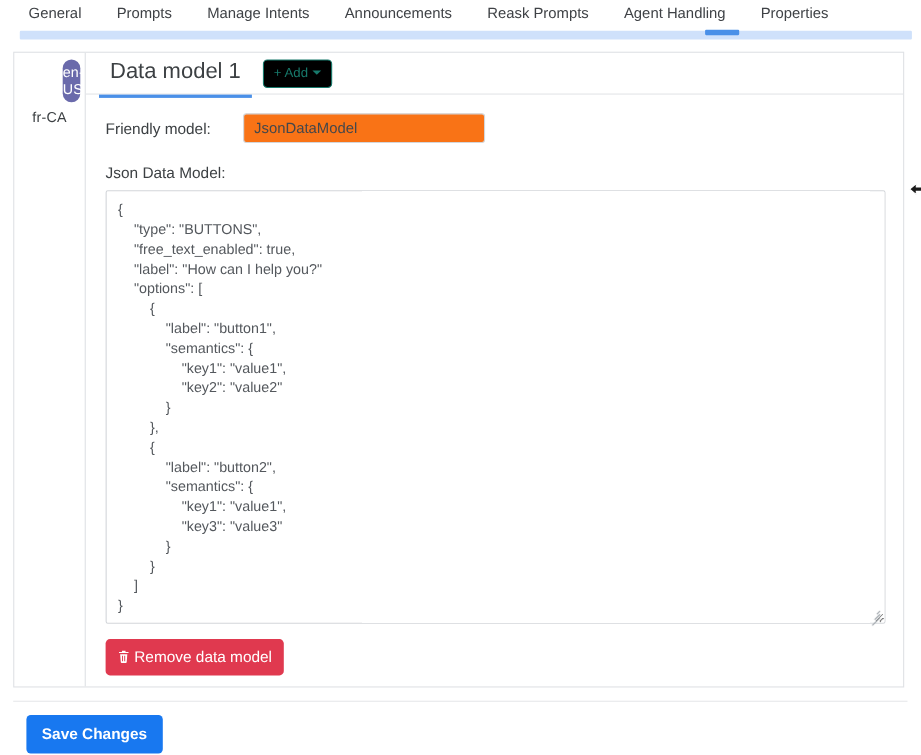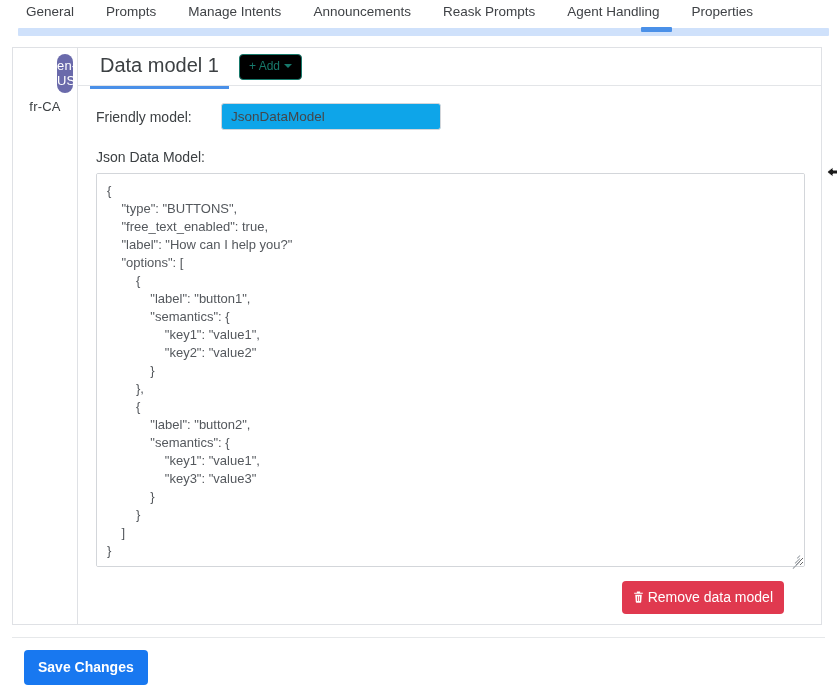--- a/index.html
+++ b/index.html
@@ -144,21 +144,21 @@
   }
   .text-input {
     width: 220px;
     height: 27px;
     border: 1px solid #d3d6da;
     border-radius: 3px;
     font-size: 13.5px;
     color: #44474b;
     padding: 0 9px;
     font-family: "Liberation Sans", sans-serif;
-    background: #0ea5e9;
+    background: #f97316;
     outline: none;
   }
 
   .area-label {
     font-size: 14px;
     color: #3c4043;
     margin-bottom: 8px;
   }
 
   .json-wrap { position: relative; }
@@ -192,21 +192,21 @@
     height: 1px;
     transform: rotate(-45deg);
     transform-origin: right center;
   }
   .grip i:nth-child(1){ bottom: 3px; width: 10px; }
   .grip i:nth-child(2){ bottom: 6px; width: 7px; }
   .grip i:nth-child(3){ bottom: 9px; width: 4px; }
 
   .remove-row {
     display: flex;
-    justify-content: flex-end;
+    justify-content: flex-start;
     padding: 14px 19px 0 0;
   }
   .remove-btn {
     background: #e0394f;
     color: #fff;
     border: none;
     border-radius: 4px;
     font-size: 14px;
     padding: 8px 11px 9px 10px;
     cursor: pointer;

